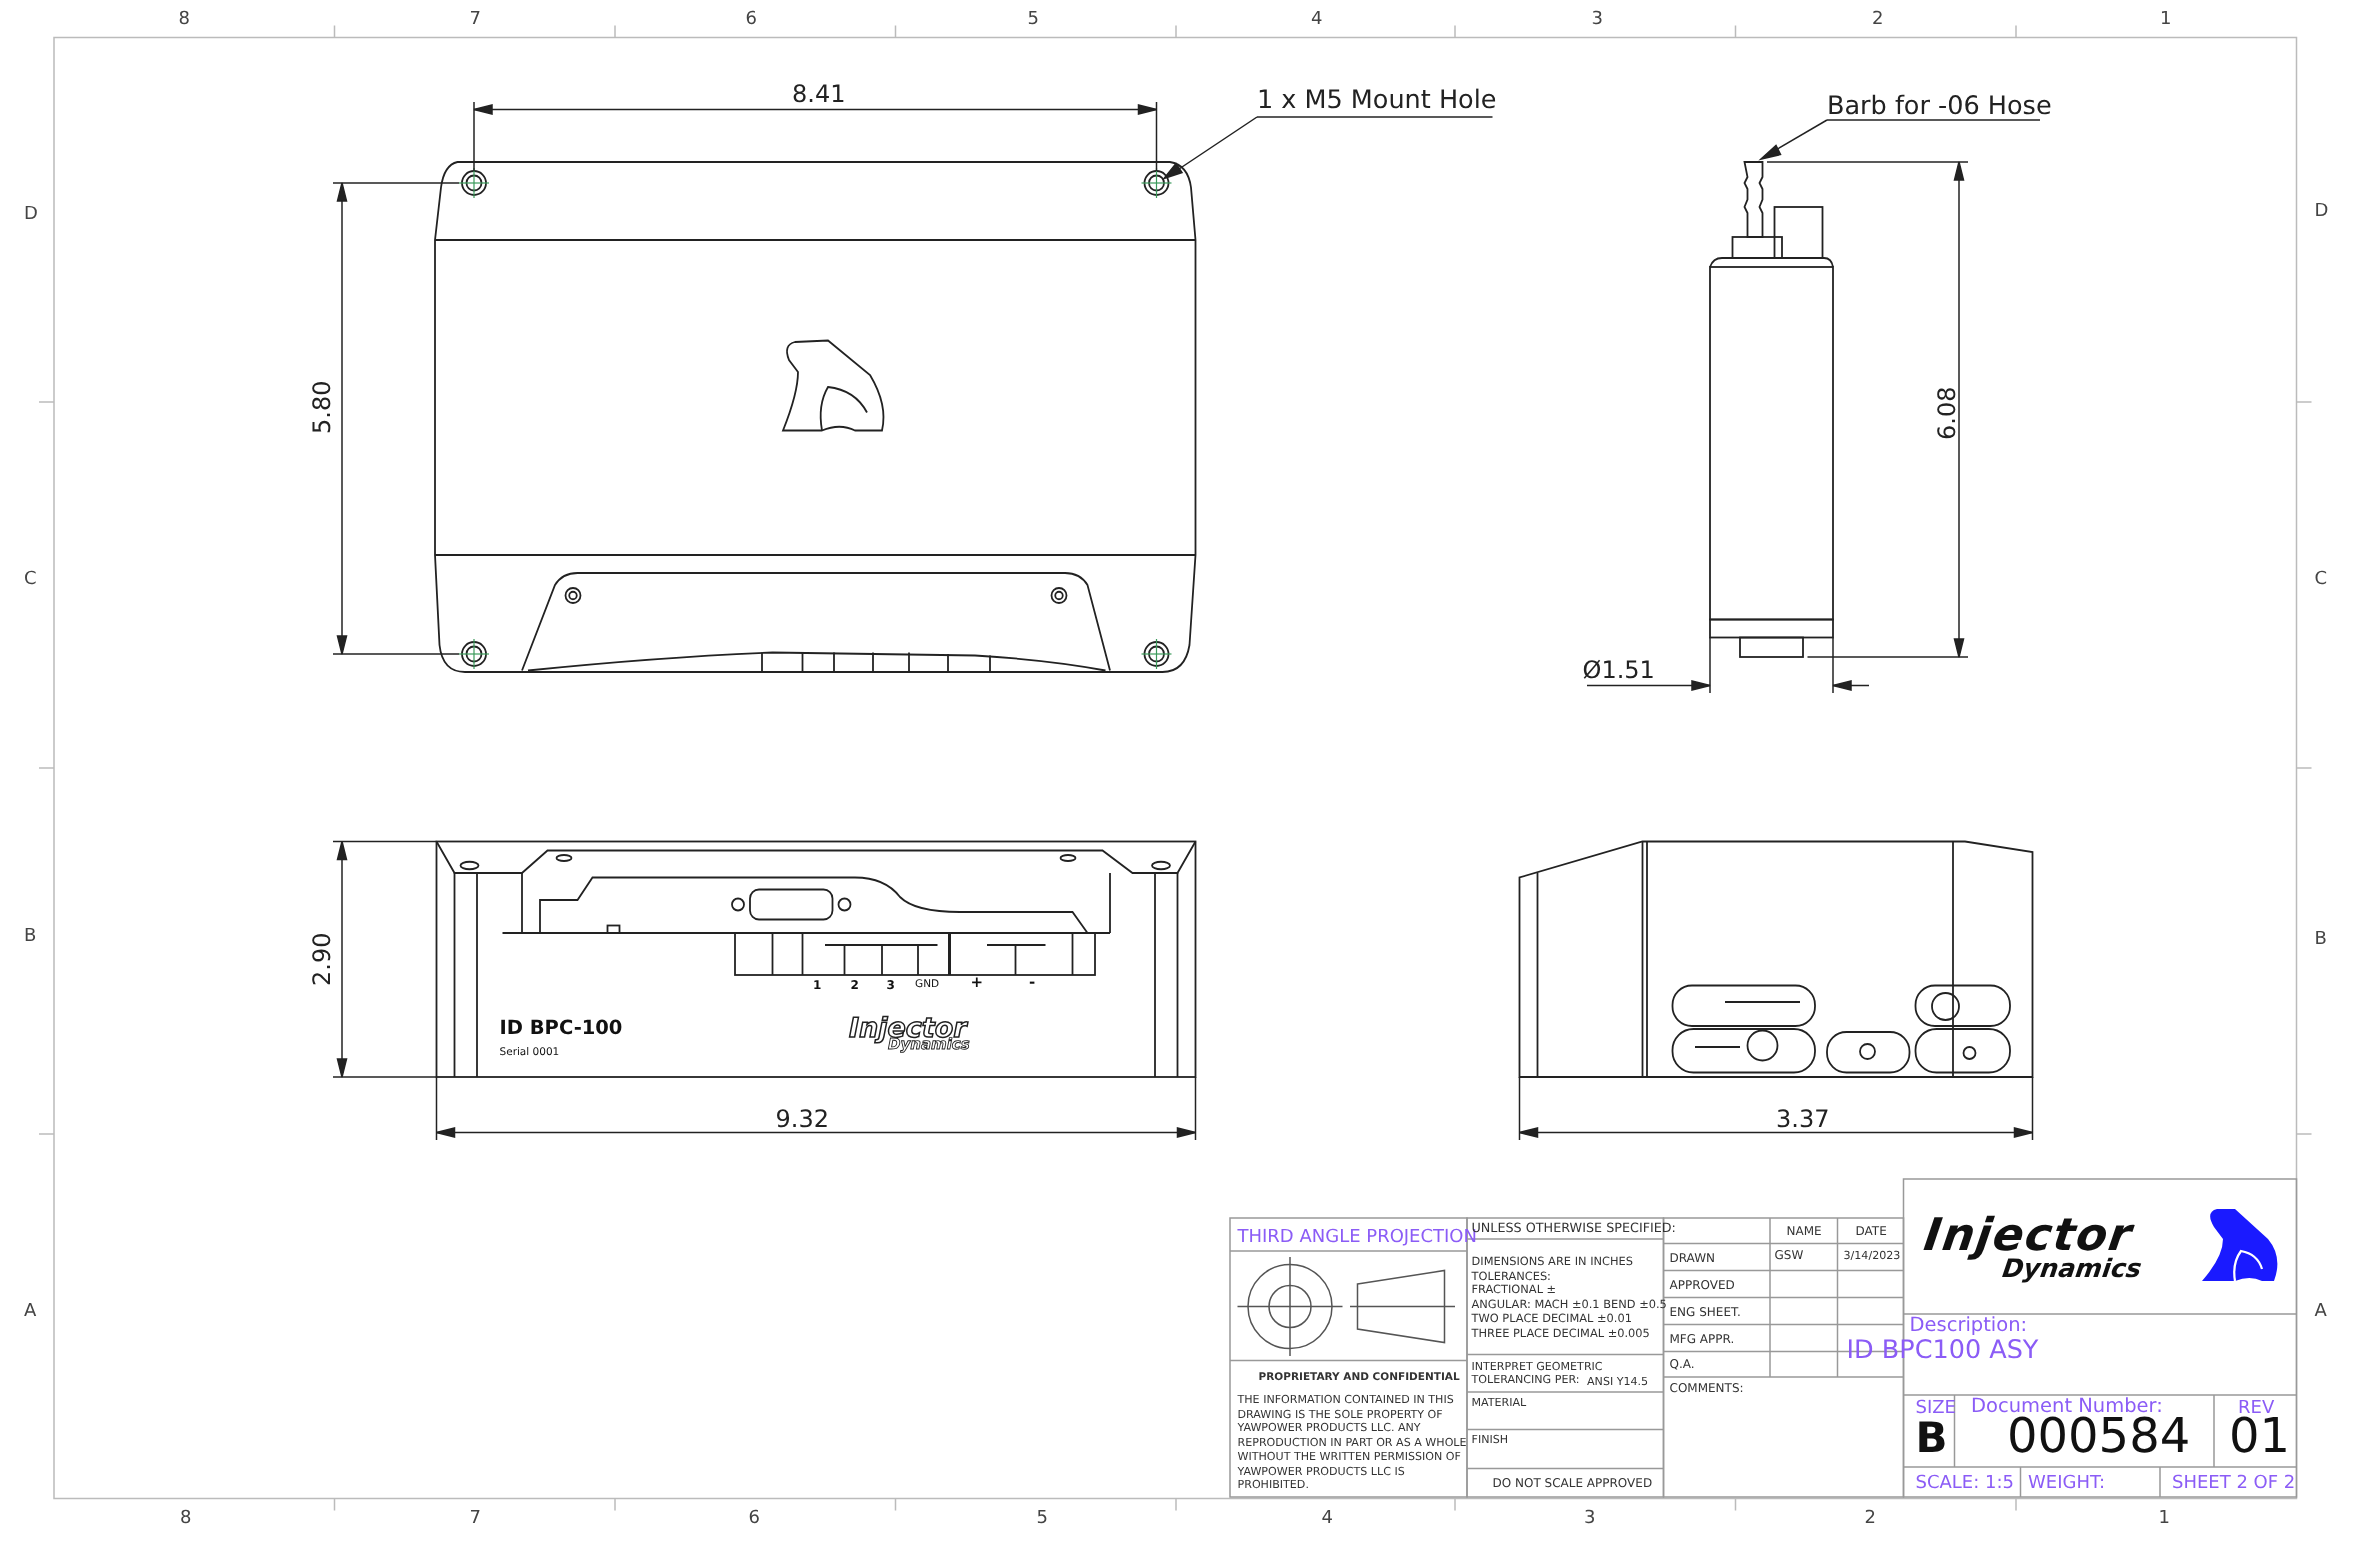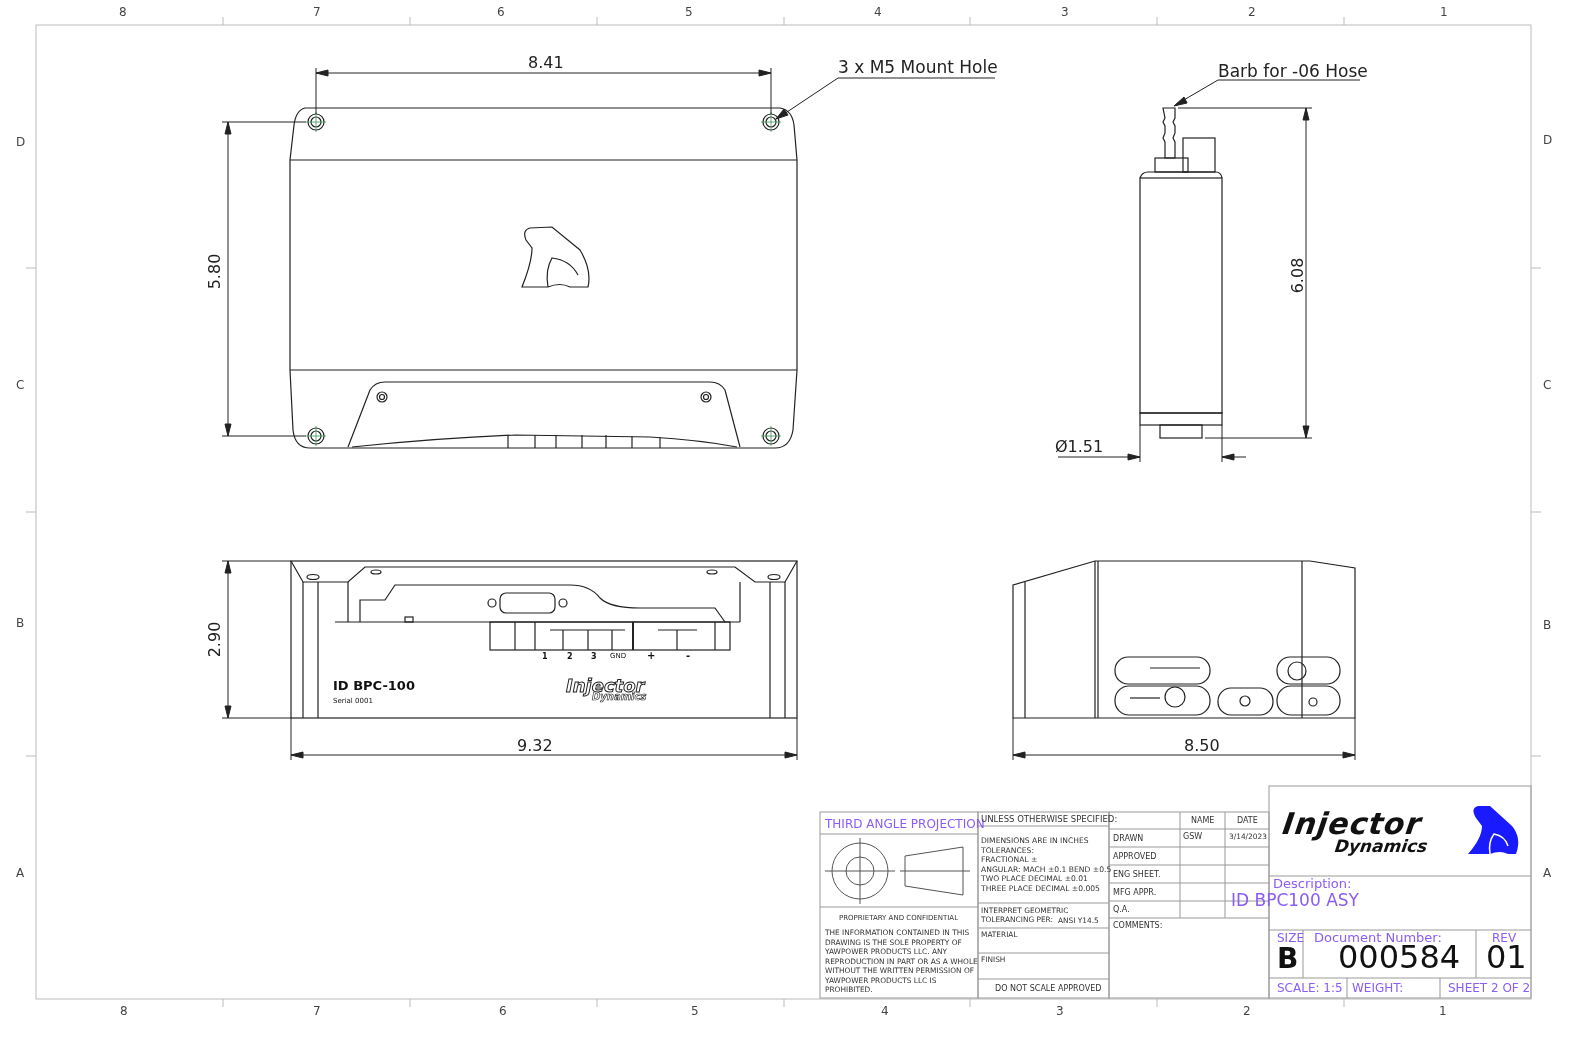--- a/index.html
+++ b/index.html
@@ -267,43 +267,43 @@
 <span class="zone" style="left:16px;top:378px">C</span>
 <span class="zone" style="left:16px;top:616px">B</span>
 <span class="zone" style="left:16px;top:866px">A</span>
 <span class="zone" style="left:1543px;top:133px">D</span>
 <span class="zone" style="left:1543px;top:378px">C</span>
 <span class="zone" style="left:1543px;top:618px">B</span>
 <span class="zone" style="left:1543px;top:866px">A</span>
 
 <span class="dim" style="left:528px;top:53px">8.41</span>
 <span class="dim" style="left:197px;top:262px;transform:rotate(-90deg)">5.80</span>
-<span class="note" style="left:838px;top:57px">3 x M5 Mount Hole</span>
+<span class="note" style="left:838px;top:57px">1 x M5 Mount Hole</span>
 
 <span class="note" style="left:1218px;top:61px">Barb for -06 Hose</span>
 <span class="dim" style="left:1280px;top:266px;transform:rotate(-90deg)">6.08</span>
 <span class="dim" style="left:1055px;top:437px">Ø1.51</span>
 
 <span class="dim" style="left:197px;top:630px;transform:rotate(-90deg)">2.90</span>
 <span class="dim" style="left:517px;top:736px">9.32</span>
 <span class="big" style="left:333px;top:678px;font-size:13px;font-weight:bold;font-family:'DejaVu Sans',sans-serif">ID BPC-100</span>
 <span class="big" style="left:333px;top:697px;font-size:7px;font-weight:normal">Serial 0001</span>
 <span class="big" style="left:542px;top:652px;font-size:8px;font-weight:bold">1</span>
 <span class="big" style="left:567px;top:652px;font-size:8px;font-weight:bold">2</span>
 <span class="big" style="left:591px;top:652px;font-size:8px;font-weight:bold">3</span>
 <span class="big" style="left:610px;top:652px;font-size:7px;font-weight:normal">GND</span>
 <span class="big" style="left:647px;top:650px;font-size:10px;font-weight:bold">+</span>
 <span class="big" style="left:686px;top:650px;font-size:10px;font-weight:bold">-</span>
 <span class="big" style="left:566px;top:675px;font-size:18px;font-style:italic;font-weight:bold;color:#fff;-webkit-text-stroke:1px #222">Injector</span>
 <span class="big" style="left:592px;top:691px;font-size:10px;font-style:italic;font-weight:bold;color:#fff;-webkit-text-stroke:0.6px #222">Dynamics</span>
 
-<span class="dim" style="left:1184px;top:736px">8.50</span>
+<span class="dim" style="left:1184px;top:736px">3.37</span>
 
 <span class="tbh" style="left:825px;top:817px">THIRD ANGLE PROJECTION</span>
-<span class="tb" style="left:839px;top:914px;font-weight:normal;font-size:7px">PROPRIETARY AND CONFIDENTIAL</span>
+<span class="tb" style="left:839px;top:914px;font-weight:bold;font-size:7px">PROPRIETARY AND CONFIDENTIAL</span>
 <div class="tb" style="left:825px;top:928px;font-size:7.4px">
   <div>THE INFORMATION CONTAINED IN THIS</div>
   <div>DRAWING IS THE SOLE PROPERTY OF</div>
   <div>YAWPOWER PRODUCTS LLC.  ANY</div>
   <div>REPRODUCTION IN PART OR AS A WHOLE</div>
   <div>WITHOUT THE WRITTEN PERMISSION OF</div>
   <div>YAWPOWER PRODUCTS LLC IS</div>
   <div>PROHIBITED.</div>
 </div>
 

